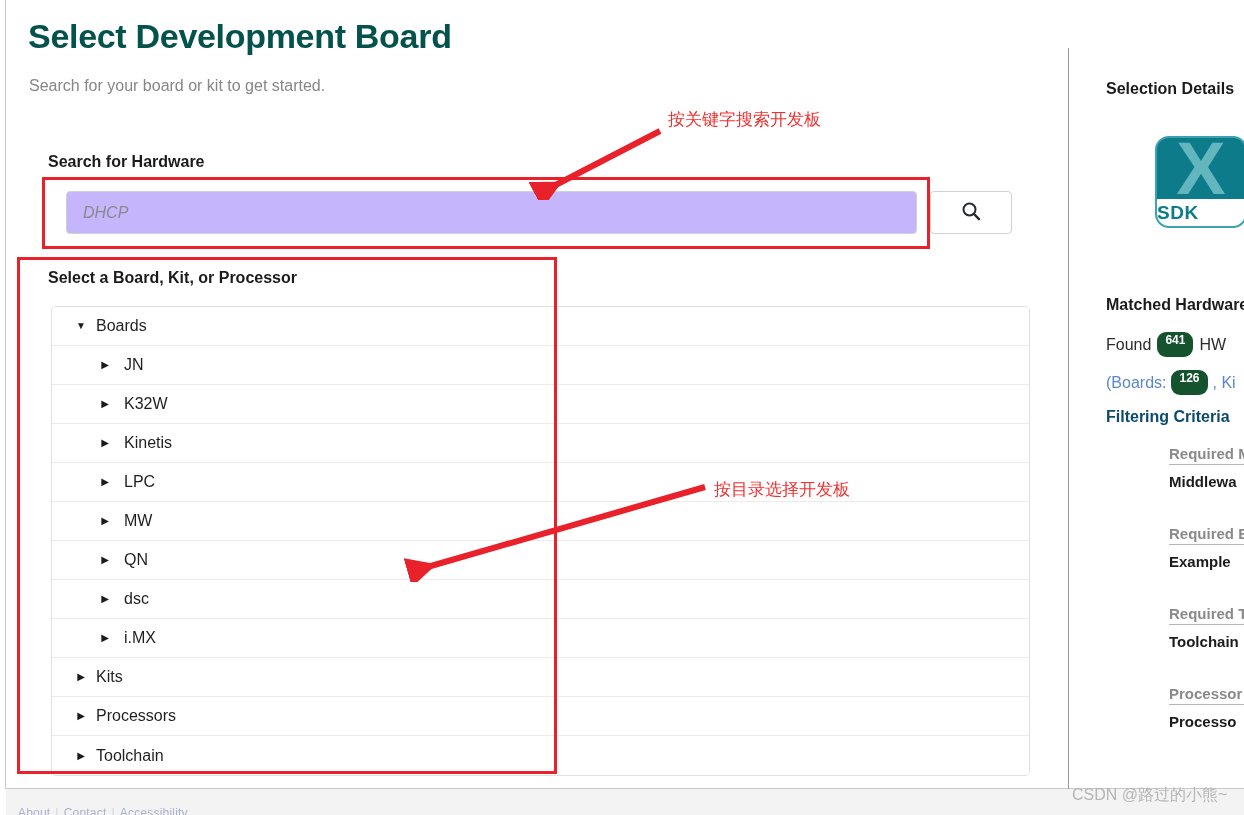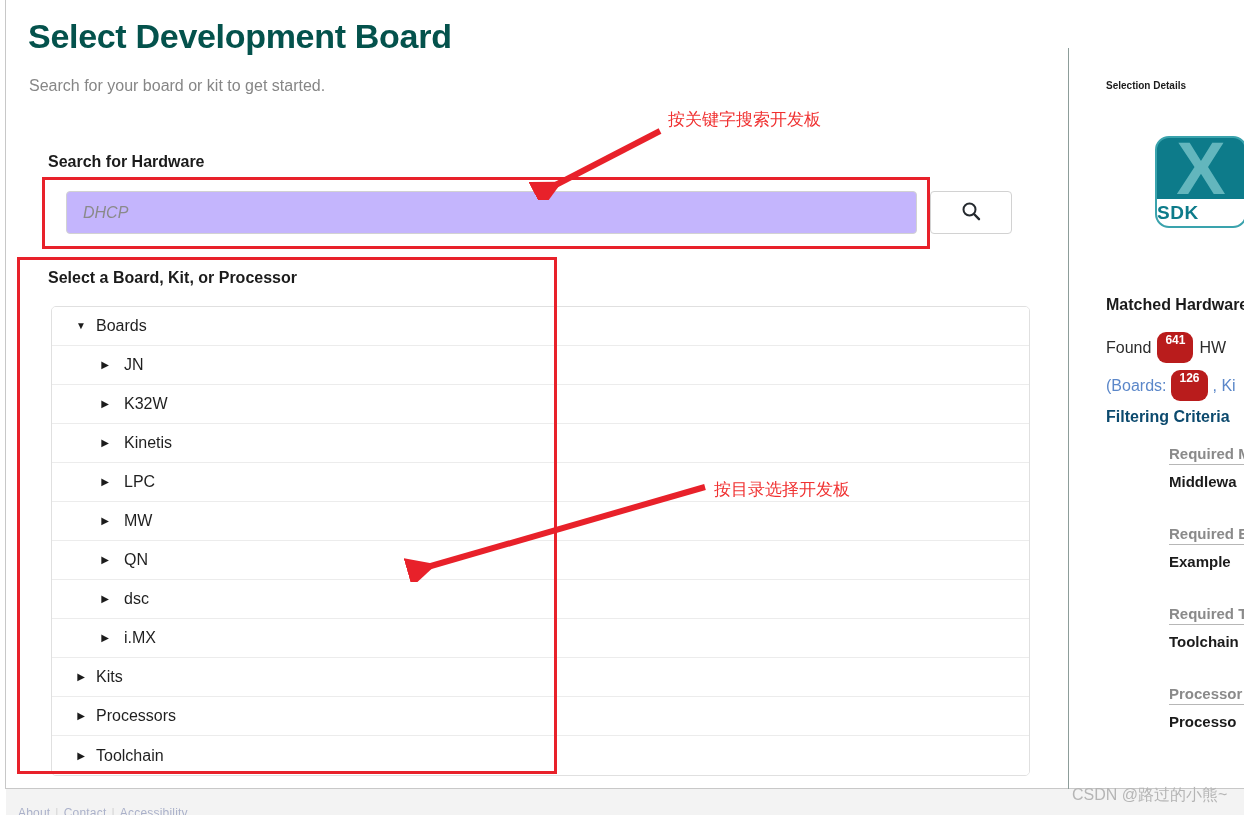--- a/index.html
+++ b/index.html
@@ -153,21 +153,21 @@
   
   .panel-divider {
     position: absolute;
     left: 1068px; top: 48px;
     width: 1px; height: 741px;
     background: #8d9d9a;
   }
   .panel-title {
     position: absolute;
     left: 1106px; top: 80px;
-    font-size: 10px;
+    font-size: 16px;
     font-weight: bold;
     color: #1b1b1b;
     white-space: nowrap;
   }
   .sdk-logo {
     position: absolute;
     left: 1155px; top: 136px;
     width: 92px; height: 92px;
     border-radius: 14px;
     background: #0d7b8a;
@@ -225,26 +225,26 @@
     font-size: 16px;
     color: #2c2c2c;
     white-space: nowrap;
     display: flex;
     align-items: center;
     gap: 5px;
   }
   .link-text { color: #5b87c9; }
   .badge {
     display: inline-block;
-    background: #b91c1c;
+    background: #14532d;
     color: #ffffff;
     border-radius: 9px;
     font-size: 12px;
     font-weight: bold;
-    padding: 2px 8px 17px;
+    padding: 2px 8px 11px;
     line-height: 1;
   }
 
   .filter-title {
     position: absolute;
     left: 1106px; top: 408px;
     font-size: 16px;
     font-weight: bold;
     color: #0c4a6e;
     white-space: nowrap;

